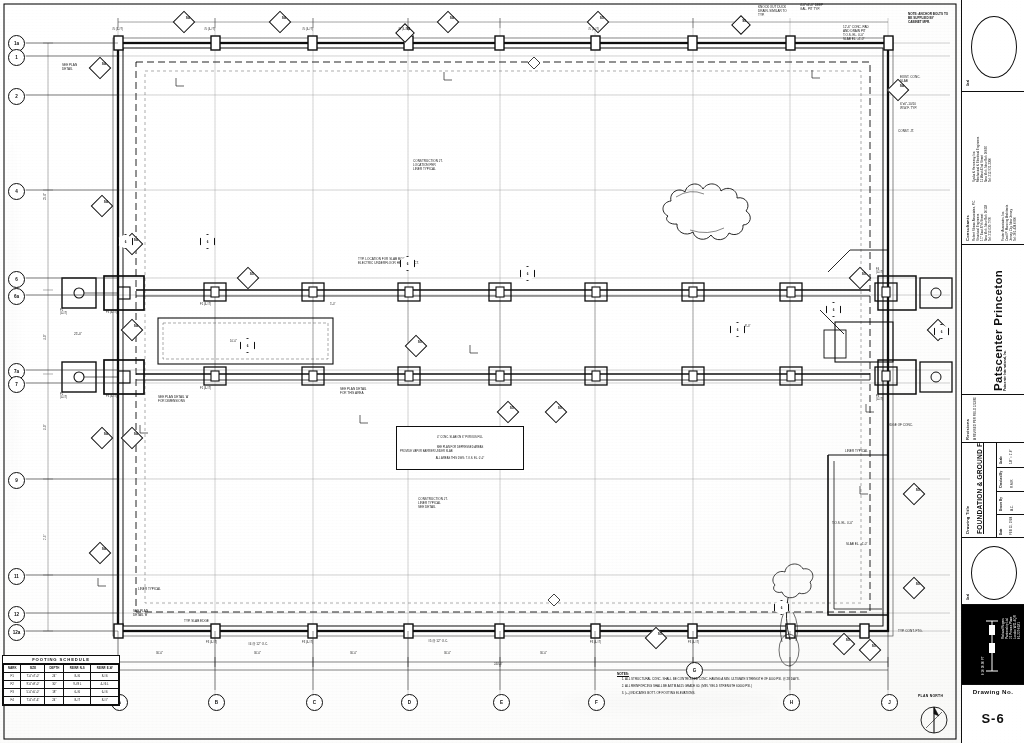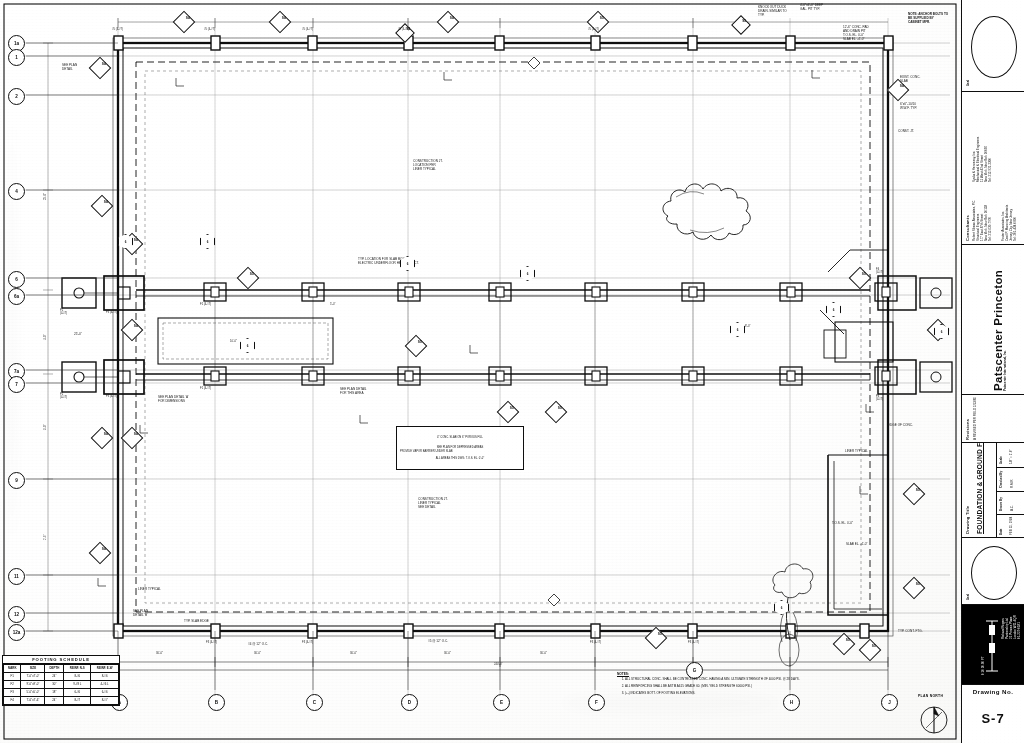--- a/index.html
+++ b/index.html
@@ -792,18 +792,18 @@
         <rect x="27" y="20" width="6" height="10" fill="#fff"></rect>
         <rect x="27" y="38" width="6" height="10" fill="#fff"></rect>
         <line x1="24" y1="16" x2="36" y2="16" stroke="#fff" stroke-width="1"></line>
         <line x1="24" y1="66" x2="36" y2="66" stroke="#fff" stroke-width="1"></line>
       </svg>
       <div class="vtext tb-micro" style="left:20px;top:70px;color:#fff;">0    10     20    30 FT</div>
     </div>
 
     <div class="tb-cell" id="tb-dwgno" style="height:58px;border-bottom:none;">
       <div class="dwg-label">Drawing  No.</div>
-      <div class="dwg-value">S-7</div>
+      <div class="dwg-value">S-6</div>
     </div>
   </div>
 
   <div class="grain"></div>
 </div>
 
 </body></html>

